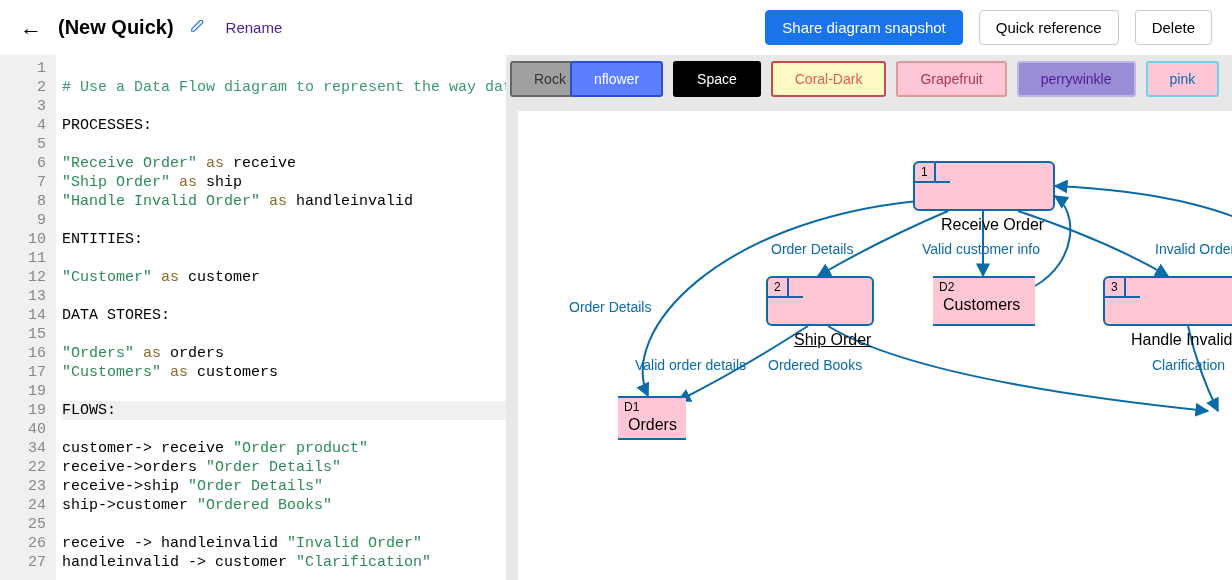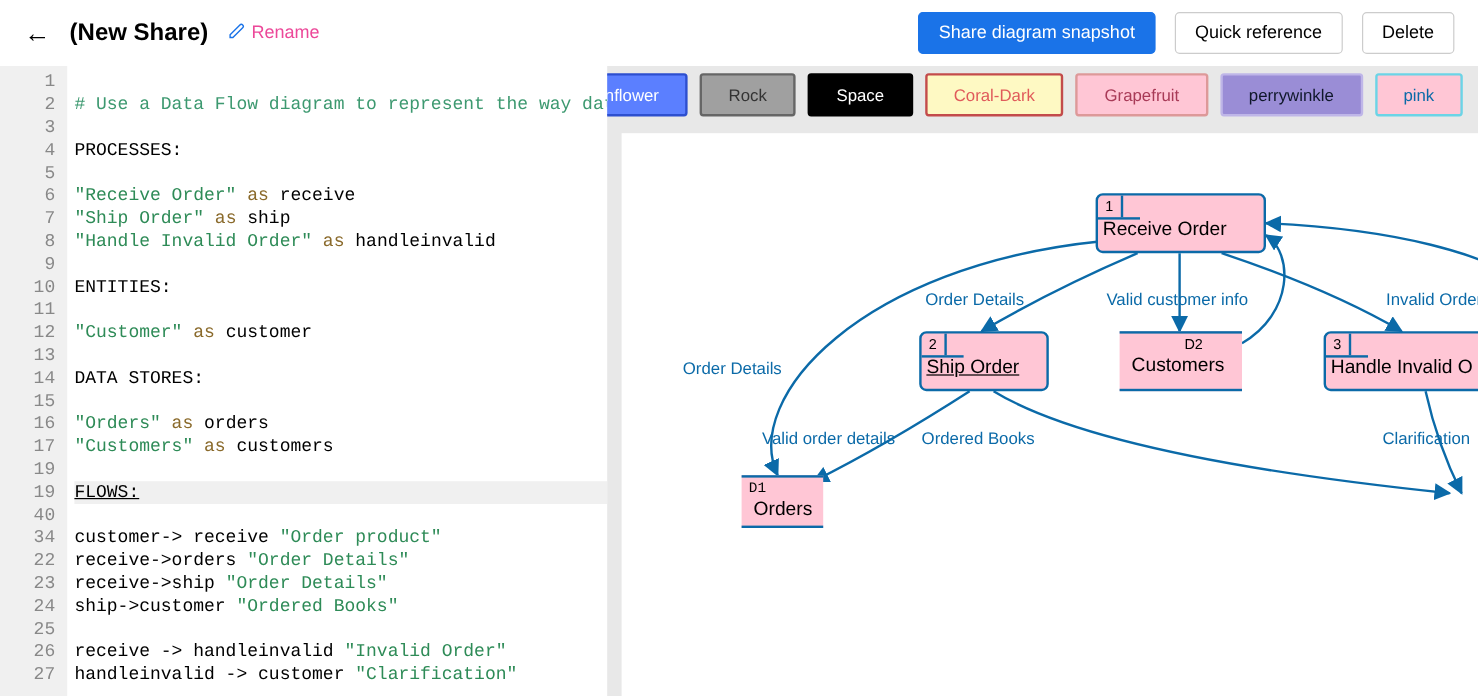--- a/index.html
+++ b/index.html
@@ -1,53 +1,53 @@
 <!DOCTYPE html>
 <html><head>
   <meta charset="utf-8">
   <style>
     * { margin: 0; padding: 0; box-sizing: border-box; }
     body { font-family: -apple-system, BlinkMacSystemFont, 'Segoe UI', sans-serif; width: 1232px; height: 580px; overflow: hidden; background: #fff; }
     .topbar { display: flex; align-items: center; padding: 10px 20px; gap: 16px; }
     .back-arrow { font-size: 22px; font-weight: bold; cursor: pointer; }
     .title { font-size: 20px; font-weight: 700; }
-    .rename-link { display: flex; align-items: center; gap: 6px; color: #ec4899; font-size: 15px; cursor: pointer; }
+    .rename-link { display: flex; align-items: center; gap: 22px; color: #4c1d95; font-size: 15px; cursor: pointer; }
     .spacer { flex: 1; }
     .btn { padding: 8px 16px; border-radius: 4px; font-size: 15px; cursor: pointer; border: 1px solid #ccc; background: #fff; }
     .btn-primary { background: #1a73e8; color: #fff; border-color: #1a73e8; text-align: center; }
     .main { display: flex; height: calc(100% - 52px); }
     .editor { width: 506px; display: flex; background: #fff; }
     .gutter { width: 56px; background: #f0f0f0; text-align: right; color: #888; font-family: 'Courier New', monospace; font-size: 15px; line-height: 19px; padding-top: 4px; padding-right: 10px; }
     .code { flex: 1; font-family: 'Courier New', monospace; font-size: 15px; line-height: 19px; padding-top: 4px; padding-left: 6px; overflow: hidden; white-space: pre; }
     .code-line { height: 19px; }
-    .code-line.selected { background: #f0f0f0; text-decoration: underline; }
+    .code-line.selected { background: #f0f0f0; }
     .c-comment { color: #3d9970; }
     .c-string { color: #2e8b57; }
     .c-keyword { color: #8a6a2b; }
     .preview { flex: 1; background: #e8e8e8; position: relative; overflow: hidden; }
     .themes { display: flex; gap: 10px; padding: 6px 4px; overflow: hidden; }
     .theme-chip { padding: 8px 22px; border-radius: 3px; font-size: 14px; text-align: center; border: 2px solid transparent; white-space: nowrap; background-clip: padding-box; }
     .canvas-wrap { background: #fff; margin: 8px 0 0 12px; width: 900px; height: 470px; position: relative; }
     .node { position: absolute; border: 2px solid; border-radius: 6px; }
-    .node-title { padding: 8px 4px; font-size: 16px; white-space: nowrap; }
+    .node-title { padding: 8px 26px; font-size: 16px; white-space: nowrap; margin-top: 33px; }
     .node-id-cell { position: absolute; top: 0; left: 0; display: flex; border-bottom: 2px solid; }
     .node-id-cell .cell { padding: 0 6px; font-size: 12px; border-right: 2px solid; height: 18px; display: flex; align-items: center; }
     .node-id-cell .cell:last-child { border-right: none; }
     .edge-label { position: absolute; color: #0b6aa8; font-size: 14px; white-space: nowrap; }
     .ds-node { position: absolute; border-top: 2px solid; border-bottom: 2px solid; }
     .ds-node .node-id-cell { border-bottom: 0; }
     .ds-title { padding: 6px 10px; padding-top: 18px; font-size: 16px; white-space: nowrap; }
     svg.edges { position: absolute; inset: 0; width: 100%; height: 100%; }
   </style>
 </head>
 <body>
 
 <div class="topbar">
   <div class="back-arrow">←</div>
-  <div class="title">(New Share)</div>
+  <div class="title">(New Quick)</div>
   <div class="rename-link">
     <span>
       <svg width="14" height="14" viewBox="0 0 24 24" fill="none" stroke="#1a73e8" stroke-width="2">
           <path d="M17 3a2.8 2.8 0 1 1 4 4L7 21H3v-4L17 3z"></path>
         </svg>
     </span>
     <span>Rename</span>
   </div>
   <div class="spacer"></div>
   <button class="btn btn-primary">Share diagram snapshot</button>
@@ -84,26 +84,26 @@
         <div class="code-line">24</div>
         <div class="code-line">25</div>
         <div class="code-line">26</div>
         <div class="code-line">27</div>
       </div>
     <div class="code" id="code"><div class="code-line"></div><div class="code-line"><span class="c-comment"># Use a Data Flow diagram to represent the way data</span></div><div class="code-line"></div><div class="code-line">PROCESSES:</div><div class="code-line"></div><div class="code-line"><span class="c-string">"Receive Order"</span><span class="c-keyword"> as </span><span>receive</span></div><div class="code-line"><span class="c-string">"Ship Order"</span><span class="c-keyword"> as </span><span>ship</span></div><div class="code-line"><span class="c-string">"Handle Invalid Order"</span><span class="c-keyword"> as </span><span>handleinvalid</span></div><div class="code-line"></div><div class="code-line">ENTITIES:</div><div class="code-line"></div><div class="code-line"><span class="c-string">"Customer"</span><span class="c-keyword"> as </span><span>customer</span></div><div class="code-line"></div><div class="code-line">DATA STORES:</div><div class="code-line"></div><div class="code-line"><span class="c-string">"Orders"</span><span class="c-keyword"> as </span><span>orders</span></div><div class="code-line"><span class="c-string">"Customers"</span><span class="c-keyword"> as </span><span>customers</span></div><div class="code-line"></div><div class="code-line selected">FLOWS:</div><div class="code-line"></div><div class="code-line"><span>customer-&gt; receive </span><span class="c-string">"Order product"</span></div><div class="code-line"><span>receive-&gt;orders </span><span class="c-string">"Order Details"</span></div><div class="code-line"><span>receive-&gt;ship </span><span class="c-string">"Order Details"</span></div><div class="code-line"><span>ship-&gt;customer </span><span class="c-string">"Ordered Books"</span></div><div class="code-line"></div><div class="code-line"><span>receive -&gt; handleinvalid </span><span class="c-string">"Invalid Order"</span></div><div class="code-line"><span>handleinvalid -&gt; customer </span><span class="c-string">"Clarification"</span></div></div>
   </div>
 
   <div class="preview">
     <div class="themes" id="themes">
+        <div class="theme-chip" style="background: rgb(160, 160, 160); color: rgb(51, 51, 51); border-color: rgb(102, 102, 102);">Rock</div>
         <div class="theme-chip" style="background: rgb(91, 127, 255); color: rgb(255, 255, 255); border-color: rgb(45, 79, 207); margin-left: -30px;">nflower</div>
-        <div class="theme-chip" style="background: rgb(160, 160, 160); color: rgb(51, 51, 51); border-color: rgb(102, 102, 102);">Rock</div>
         <div class="theme-chip" style="background: rgb(0, 0, 0); color: rgb(255, 255, 255); border-color: rgb(0, 0, 0);">Space</div>
         <div class="theme-chip" style="background: #fef9c3; color: rgb(224, 91, 91); border-color: rgb(195, 75, 75);">Coral-Dark</div>
         <div class="theme-chip" style="background: rgb(255, 198, 213); color: rgb(168, 58, 87); border-color: rgb(221, 153, 153);">Grapefruit</div>
-        <div class="theme-chip" style="background: rgb(154, 141, 214); color: #0f172a; border-color: rgb(191, 182, 232);">perrywinkle</div>
+        <div class="theme-chip" style="background: rgb(154, 141, 214); color: #4c1d95; border-color: rgb(191, 182, 232);">perrywinkle</div>
         <div class="theme-chip" style="background: rgb(255, 198, 213); color: rgb(11, 106, 168); border-color: rgb(107, 212, 230);">pink</div>
       </div>
 
     <div class="canvas-wrap">
       <svg class="edges" viewBox="0 0 900 470">
         <defs>
           <marker id="arrow" viewBox="0 0 10 10" refX="9" refY="5" markerWidth="7" markerHeight="7" orient="auto-start-reverse">
             <path d="M 0 0 L 10 5 L 0 10 z" fill="#0b6aa8"></path>
           </marker>
         </defs>
@@ -146,26 +146,26 @@
       <div class="node" id="node-handle" style="left: 585px; top: 165px; width: 170px; height: 50px; background: rgb(255, 198, 213); border-color: rgb(11, 106, 168);">
         <div class="node-id-cell" style="border-color: rgb(11, 106, 168);">
             <div class="cell" style="border-color: rgb(11, 106, 168);">3</div>
             <div class="cell" style="width: 14px; border-color: rgb(11, 106, 168);"></div>
           </div>
         <div class="node-title" style="padding-top: 20px;">Handle Invalid O</div>
       </div>
 
       <div class="ds-node" id="ds-orders" style="left: 100px; top: 285px; width: 68px; height: 44px; background: rgb(255, 198, 213); border-color: rgb(11, 106, 168);">
         <div class="node-id-cell" style="border-color: rgb(11, 106, 168);">
-            <div class="cell" style="border-color: rgb(11, 106, 168); font-family: Liberation Mono, monospace;">D1</div>
+            <div class="cell" style="border-color: rgb(11, 106, 168);">D1</div>
           </div>
         <div class="ds-title">Orders</div>
       </div>
       <div class="ds-node" id="ds-customers" style="left: 415px; top: 165px; width: 102px; height: 50px; background: rgb(255, 198, 213); border-color: rgb(11, 106, 168);">
-        <div class="node-id-cell" style="border-color: rgb(11, 106, 168); margin-left: 48px;">
+        <div class="node-id-cell" style="border-color: rgb(11, 106, 168);">
             <div class="cell" style="border-color: rgb(11, 106, 168);">D2</div>
           </div>
         <div class="ds-title">Customers</div>
       </div>
 
       <div class="edge-label" style="left:253px;top:130px">Order Details</div>
       <div class="edge-label" style="left:51px;top:188px">Order Details</div>
       <div class="edge-label" style="left:404px;top:130px">Valid customer info</div>
       <div class="edge-label" style="left:637px;top:130px">Invalid Order</div>
       <div class="edge-label" style="left:117px;top:246px">Valid order details</div>

